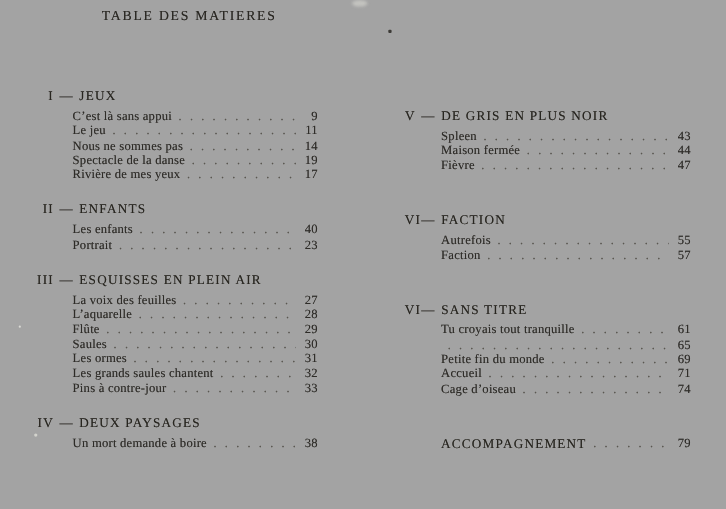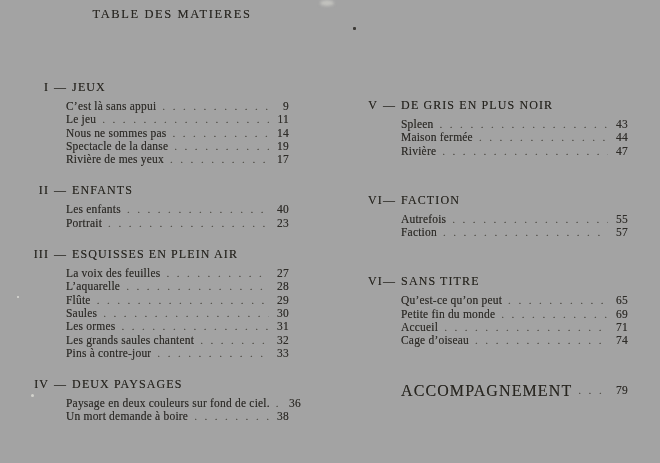--- a/index.html
+++ b/index.html
@@ -74,21 +74,21 @@
   .leader::before {
     content: ". . . . . . . . . . . . . . . . . . . . . . . . . . . . . . . . . . . . . . . . . . . . . . . . . . . . . . . .";
   }
   .entry-page {
     flex: none;
     min-width: 20px;
     text-align: right;
     font-size: 11.5px;
   }
   .entry.caps .entry-title {
-    font-size: 16px;
+    font-size: 12px;
     letter-spacing: 1.1px;
     color: #282620;
   }
 
   .speck { position: absolute; }
   .speck-1 { left: 353px; top: 27px; width: 3px; height: 3px; background: #3c3a36; border-radius: 1px; }
   .speck-2 { left: 320px; top: 0;    width: 14px; height: 6px; background: #c3c3bf; border-radius: 50%; filter: blur(1.5px); }
   .speck-3 { left: 31px;  top: 394px; width: 3px; height: 3px; background: #d2d2cc; border-radius: 50%; }
   .speck-4 { left: 17px;  top: 296px; width: 2px; height: 2px; background: #dbdbd6; border-radius: 50%; }
 </style>
@@ -209,25 +209,20 @@
 </div>
   </div>
 
   <div class="section">
     <div class="section-heading">
       <span class="numeral">IV</span>
       <span class="dash">—</span>
       <span class="section-title">DEUX PAYSAGES</span>
     </div>
     <div class="entries">
-  <div class="entry">
-    <span class="entry-title">Paysage en deux couleurs sur fond de ciel.</span>
-    <span class="leader"></span>
-    <span class="entry-page">36</span>
-  </div>
 
   <div class="entry">
     <span class="entry-title">Un mort demande à boire</span>
     <span class="leader"></span>
     <span class="entry-page">38</span>
   </div>
 </div>
   </div>
 </div>
   <div class="col col-right">
@@ -244,21 +239,21 @@
     <span class="entry-page">43</span>
   </div>
 
   <div class="entry">
     <span class="entry-title">Maison fermée</span>
     <span class="leader"></span>
     <span class="entry-page">44</span>
   </div>
 
   <div class="entry">
-    <span class="entry-title">Rivière</span>
+    <span class="entry-title">Fièvre</span>
     <span class="leader"></span>
     <span class="entry-page">47</span>
   </div>
 </div>
   </div>
 
   <div class="section">
     <div class="section-heading">
       <span class="numeral">VI</span>
       <span class="dash">—</span>
@@ -280,23 +275,27 @@
 </div>
   </div>
 
   <div class="section">
     <div class="section-heading">
       <span class="numeral">VI</span>
       <span class="dash">—</span>
       <span class="section-title">SANS TITRE</span>
     </div>
     <div class="entries">
-
-  <div class="entry">
-    <span class="entry-title">Qu’est-ce qu’on peut</span>
+  <div class="entry">
+    <span class="entry-title">Tu croyais tout tranquille</span>
+    <span class="leader"></span>
+    <span class="entry-page">61</span>
+  </div>
+
+  <div class="entry">
     <span class="leader"></span>
     <span class="entry-page">65</span>
   </div>
 
   <div class="entry">
     <span class="entry-title">Petite fin du monde</span>
     <span class="leader"></span>
     <span class="entry-page">69</span>
   </div>
 

